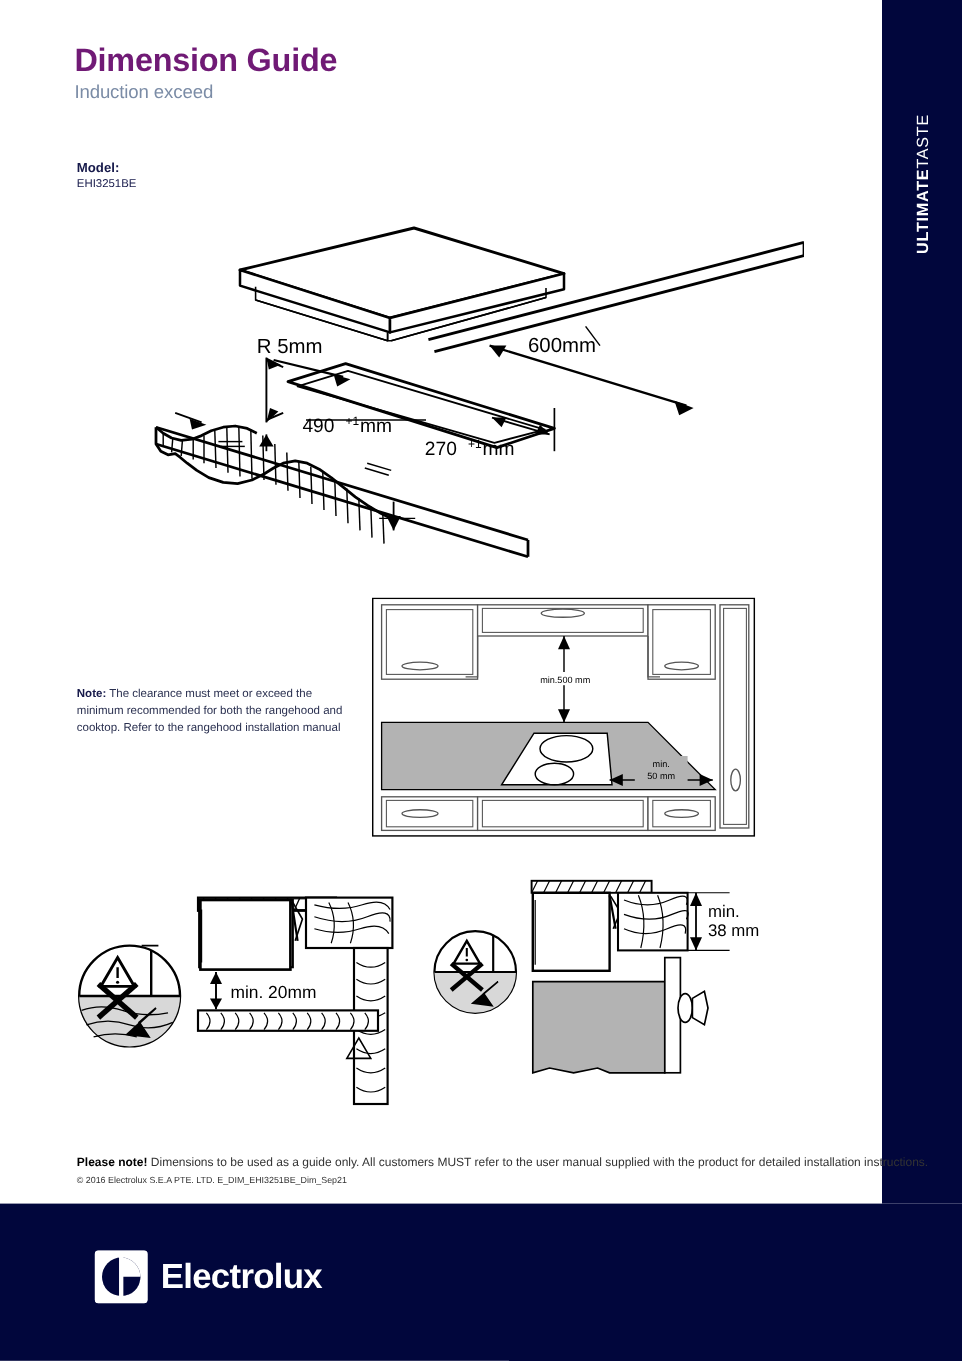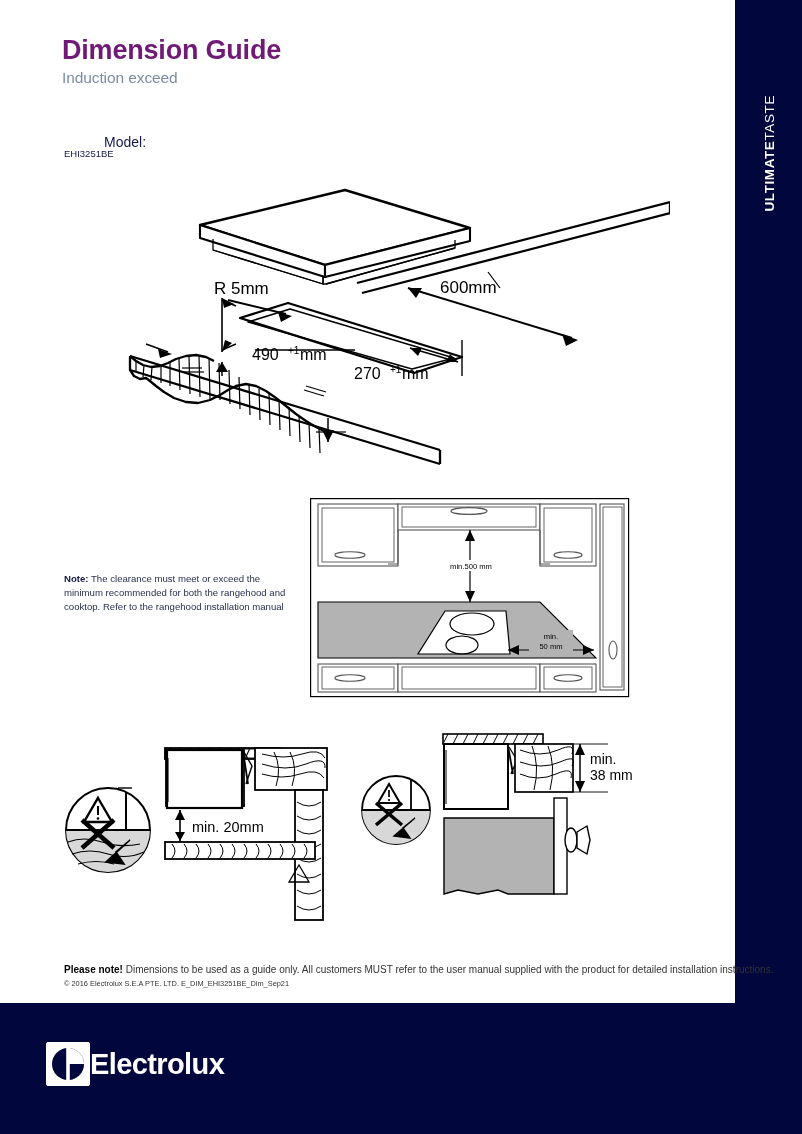--- a/index.html
+++ b/index.html
@@ -16,41 +16,41 @@
         writing-mode:vertical-rl;
         font-size:13.5px;letter-spacing:.6px;color:#ffffff;white-space:nowrap;}
   .sidebar-label .b{font-weight:bold;}
   .sidebar-label .t{font-weight:normal;}
 
   
   .title{position:absolute;left:62px;top:35px;font-size:27px;font-weight:bold;
          color:#701a75;letter-spacing:-.2px;}
   .subtitle{position:absolute;left:62px;top:69px;font-size:15.5px;
             color:#7b8ca6;letter-spacing:-.1px;}
-  .model-label{position:absolute;left:64px;top:134px;font-size:14px;
-               font-weight:normal;color:#16194a;margin-left:40px;}
+  .model-label{position:absolute;left:64px;top:134px;font-size:11px;
+               font-weight:bold;color:#16194a;}
   .model-value{position:absolute;left:64px;top:148px;font-size:9.5px;
                color:#16194a;}
 
   
   .note{position:absolute;left:64px;top:572px;width:228px;font-size:9.6px;
         line-height:1.45;color:#2a3050;}
   .note b{color:#16194a;}
 
   
   .fine1{position:absolute;left:64px;top:964px;font-size:10px;color:#333;
          white-space:nowrap;}
   .fine1 b{color:#000;}
   .fine2{position:absolute;left:64px;top:979px;font-size:7.4px;color:#333;
          white-space:nowrap;}
 
   
   .footer{position:absolute;left:0;top:1003px;width:802px;height:131px;
           background:#01063c;}
-  .logo{position:absolute;left:46px;top:1042px;display:flex;align-items:center;}
+  .logo{position:absolute;left:79px;top:1042px;display:flex;align-items:center;gap:11px;}
   .logo-mark{width:44px;height:44px;background:#fff;border-radius:3px;
              position:relative;}
   .logo-word{color:#fff;font-size:29px;font-weight:bold;letter-spacing:-.6px;}
 
   svg{display:block;}
   .dg{position:absolute;}
   text{font-family:"Liberation Sans",sans-serif;}
 </style>
 </head>
 <body>

